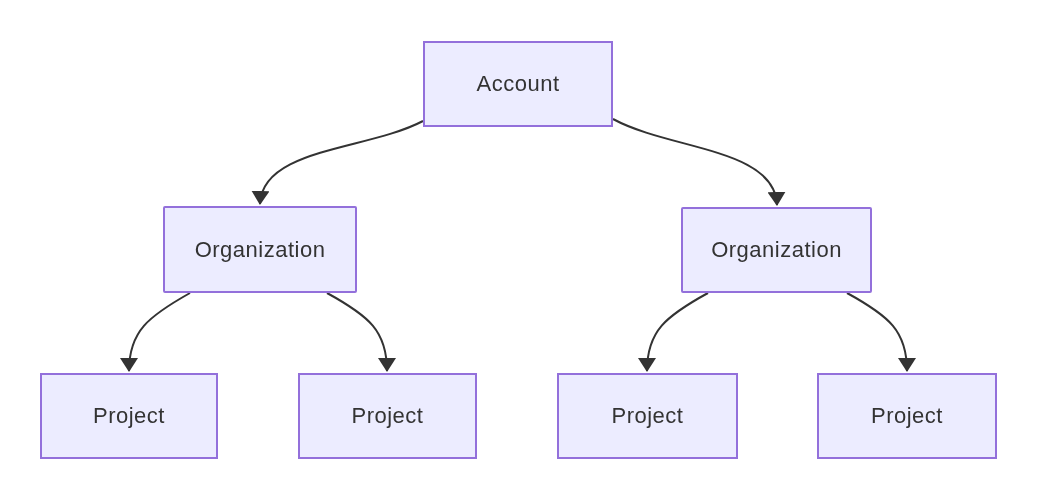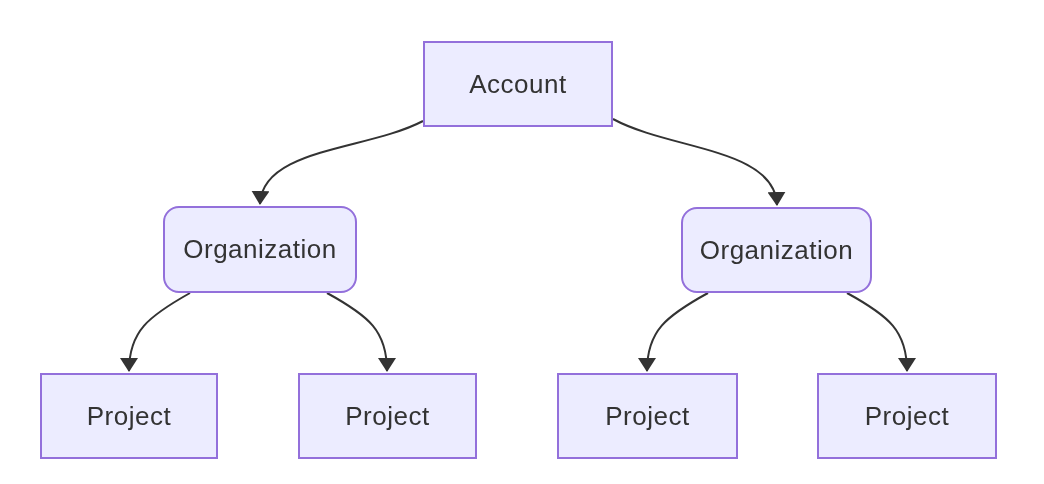--- a/index.html
+++ b/index.html
@@ -24,25 +24,25 @@
     stroke-width: 2px;
   }
   .node {
     position: absolute;
     box-sizing: border-box;
     border-width: 2px;
     border-style: solid;
     display: flex;
     align-items: center;
     justify-content: center;
-    font-size: 26px;
+    font-size: 22px;
     letter-spacing: 0.5px;
   }
   .node.rounded {
-    border-radius: 16px;
+    border-radius: 2px;
   }
   .node.rectangle {
     border-radius: 0;
   }
   .node-label {
     white-space: nowrap;
   }
 </style>
 </head>
 <body>

